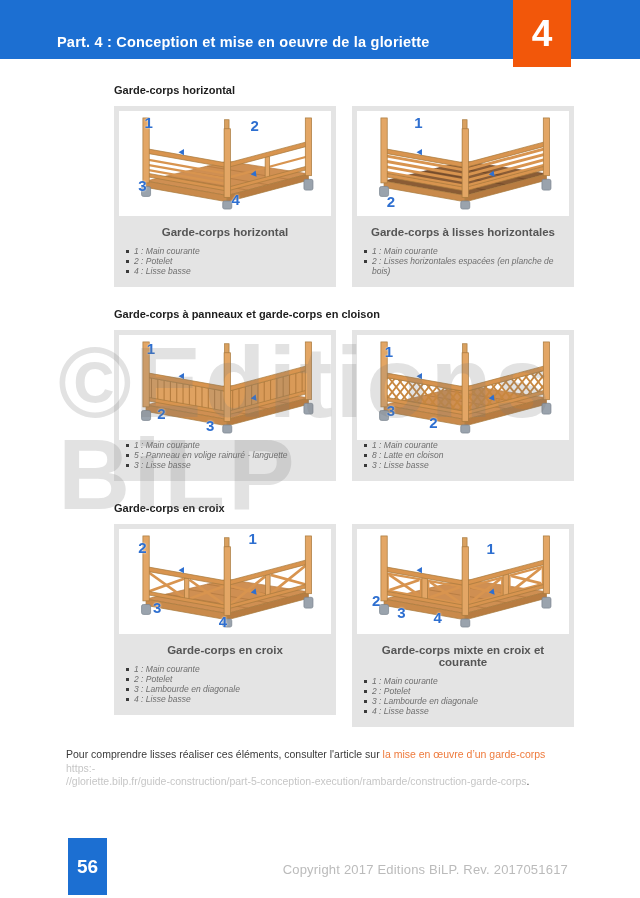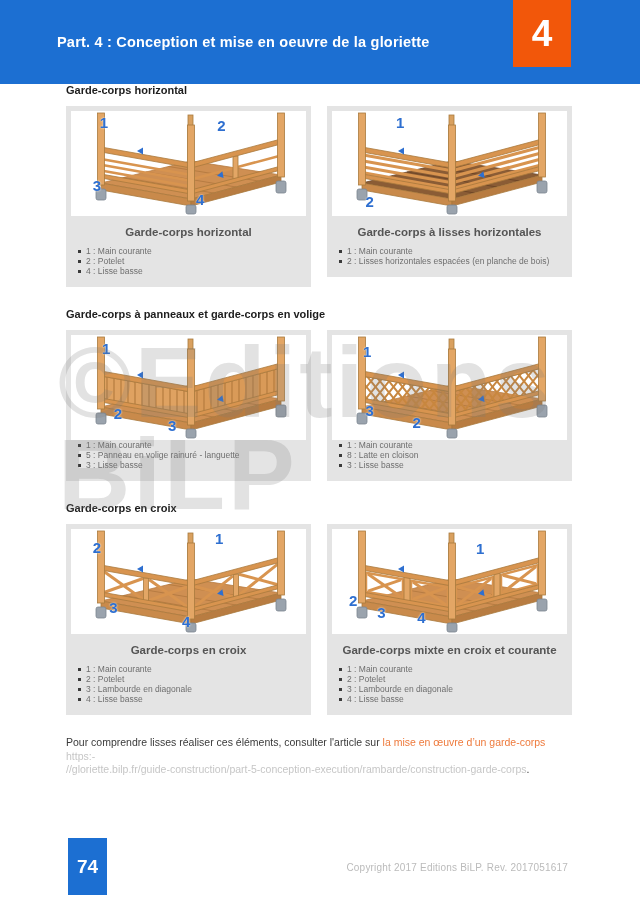--- a/index.html
+++ b/index.html
@@ -1,52 +1,52 @@
 <!DOCTYPE html>
 <html style="--accent-blue: #1c6fd2; --badge-orange: #f2570a; --link-orange: #ee7a3c; --card-bg: #e4e4e4; --label-blue: #2e6fd0;"><head>
 <meta charset="utf-8">
 <style>
   html,body{margin:0;padding:0;background:#ffffff;}
   body{font-family:"Liberation Sans",sans-serif;}
   .page{position:relative;width:640px;height:898px;background:#fff;overflow:hidden;}
 
   
-  .header{position:absolute;top:0;left:0;width:640px;height:84px;background:var(--accent-blue,#1c6fd2);}
+  .header{position:absolute;top:0;left:0;width:640px;height:59px;background:var(--accent-blue,#1c6fd2);}
   .header-title{position:absolute;left:57px;top:34px;font-size:14.5px;font-weight:bold;color:#fff;letter-spacing:.2px;}
   .part-badge{position:absolute;left:513px;top:0;width:58px;height:67px;background:var(--badge-orange,#f2570a);
     color:#fff;font-size:37px;font-weight:bold;display:flex;align-items:center;justify-content:center;}
 
   
   .content{position:absolute;top:67px;left:0;padding:17px 66px 0 66px;width:508px;}
-  .section{margin-bottom:21px;}
+  .section{margin-bottom:21px;margin-left:48px;}
   .section-heading{font-size:11px;font-weight:bold;color:#1d1d1d;margin:0 0 10px 0;}
   .card-row{display:flex;gap:16px;align-items:flex-start;}
   .card{width:245px;box-sizing:border-box;background:var(--card-bg,#e4e4e4);padding:5px 5px 11px 5px;}
   .card-image{position:relative;height:105px;background:#fff;}
   .card-image svg{display:block;width:100%;height:100%;}
   .img-label{position:absolute;transform:translate(-50%,-50%);font-size:15px;font-weight:bold;
     color:var(--label-blue,#2e6fd0);text-shadow:0 0 2px #fff;}
   .card-caption{text-align:center;font-size:11.5px;font-weight:bold;color:#555;margin:10px 0 8px 0;}
-  .card-bullets{list-style:none;margin:0;padding:0 4px 0 6px;}
+  .card-bullets{list-style:none;margin:0;padding:0 4px 0 6px;font-style:italic;}
   .card-bullets li{position:relative;font-size:8.5px;line-height:10px;color:#6e6e6e;padding-left:9px;}
   .card-bullets li::before{content:"";position:absolute;left:1px;top:3.5px;width:3px;height:3px;background:#3a3a3a;}
 
   
   .footnote{margin:16px 0 0 0;width:506px;font-size:10.5px;line-height:13.5px;color:#3a3a3a;}
   .footnote-link{color:var(--link-orange,#ee7a3c);text-decoration:none;cursor:pointer;text-align:right;}
   .footnote-url{color:#c6c6c6;}
 
   
   .watermark{position:absolute;left:58px;top:336px;z-index:40;pointer-events:none;
     font-size:100px;line-height:.92;font-weight:bold;letter-spacing:3px;color:rgba(122,122,122,.22);white-space:nowrap;}
 
   
   .page-number-box{position:absolute;left:68px;top:838px;width:39px;height:57px;background:var(--accent-blue,#1c6fd2);
     color:#fff;font-size:19px;font-weight:bold;display:flex;align-items:center;justify-content:center;}
-  .copyright{position:absolute;top:862px;right:72px;font-size:10px;color:#bbbbbb;letter-spacing:.2px;}
+  .copyright{position:absolute;top:862px;right:72px;font-size:13px;color:#bbbbbb;letter-spacing:.2px;}
 </style>
 </head>
 <body>
 
 <div class="page">
 
   <header class="header">
     <div class="header-title">Part. 4 : Conception et mise en oeuvre de la gloriette</div>
     <div class="part-badge">4</div>
   </header>
@@ -133,21 +133,21 @@
           <div class="card-caption">Garde-corps à lisses horizontales</div>
           <ul class="card-bullets">
               <li>1 : Main courante</li>
               <li>2 : Lisses horizontales espacées (en planche de bois)</li>
             </ul>
         </article>
       </div>
     </section>
 
     <section class="section">
-      <h2 class="section-heading">Garde-corps à panneaux et garde-corps en volige</h2>
+      <h2 class="section-heading">Garde-corps à panneaux et garde-corps en cloison</h2>
       <div class="card-row">
         <article class="card">
           <div class="card-image">
               <svg viewBox="0 0 235 105" preserveAspectRatio="xMidYMid meet" xmlns="http://www.w3.org/2000/svg">
                 <rect x="117" y="4" width="5" height="46" fill="#d9a05f" stroke="#a97a3e" stroke-width="0.8"></rect>
                 <polygon points="30,72 120,88 210,64 120,50" fill="#cf8f52" stroke="#b77c42" stroke-width="0.8"></polygon>
                 <line x1="52.5" y1="66.5" x2="142.5" y2="82" stroke="#b77c42" stroke-width="1"></line>
                 <line x1="75" y1="61" x2="165" y2="76" stroke="#b77c42" stroke-width="1"></line>
                 <line x1="97.5" y1="55.5" x2="187.5" y2="70" stroke="#b77c42" stroke-width="1"></line>
                 <polygon points="30,72 120,88 120,95 30,79" fill="#c98a4b" stroke="#a97a3e" stroke-width="0.8"></polygon>
@@ -491,16 +491,16 @@
 
     <p class="footnote"><span>Pour comprendre lisses réaliser ces éléments, consulter l'article sur </span><a class="footnote-link">la mise en œuvre d’un garde-corps</a><span class="footnote-url"><span> https:-</span><br><span>//gloriette.bilp.fr/guide-construction/part-5-conception-execution/rambarde/construction-garde-corps</span></span><span>.</span></p>
 
   </main>
 
   <div class="watermark">
     <div>©Editions</div>
     <div>BiLP</div>
   </div>
 
-  <div class="page-number-box">74</div>
+  <div class="page-number-box">56</div>
   <div class="copyright">Copyright 2017 Editions BiLP. Rev. 2017051617</div>
 
 </div>
 
 </body></html>

